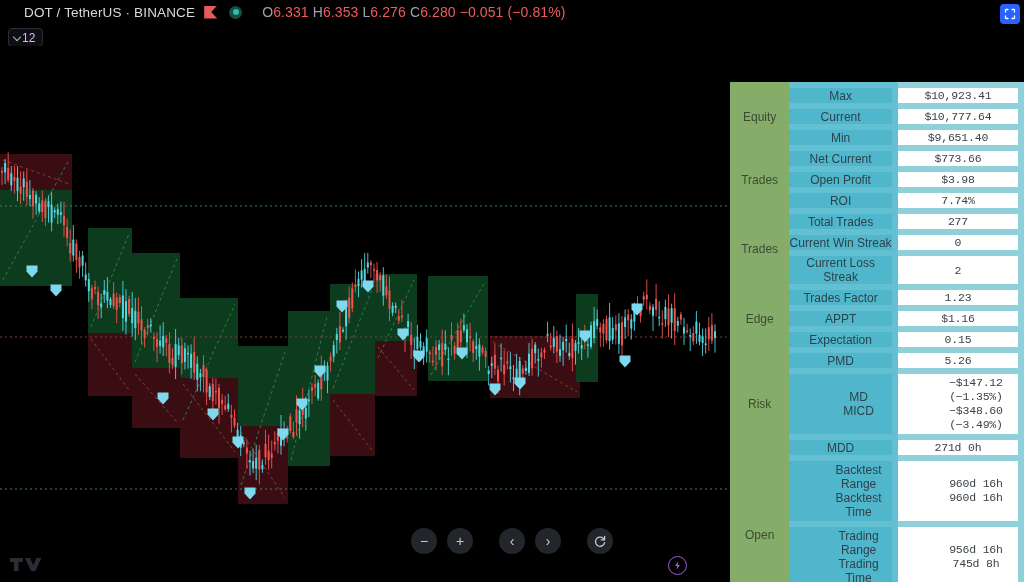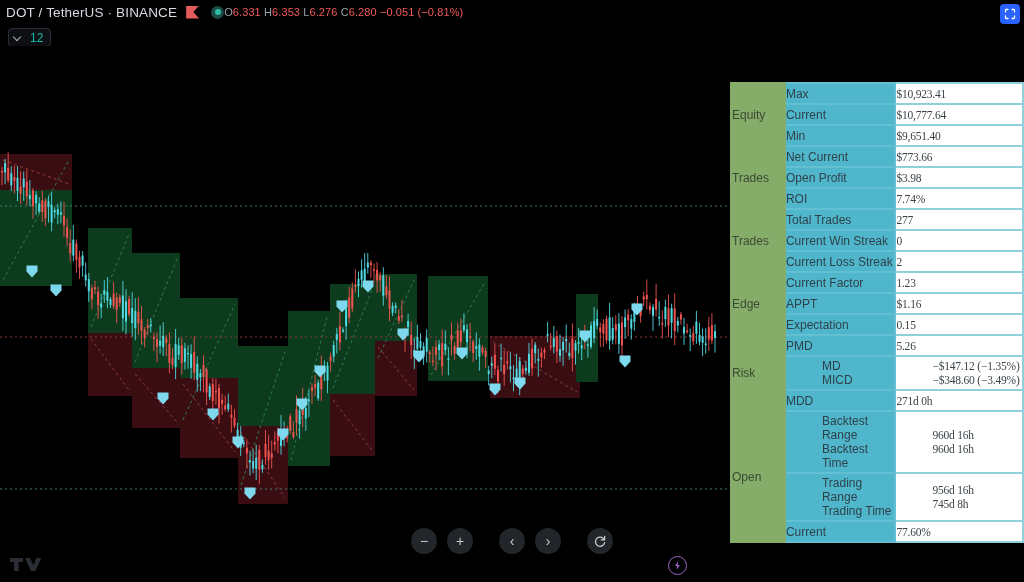--- a/index.html
+++ b/index.html
@@ -13,21 +13,21 @@
     position: relative;
     width: 1024px; height: 582px;
     background: #000000;
   }
 
   
   .topbar {
     position: absolute; left: 0; top: 0;
     width: 1024px; height: 24px;
     display: flex; align-items: center;
-    padding-left: 6px;
+    padding-left: 24px;
     background: #000000;
   }
   .symbol-title {
     font-size: 13.5px; color: #d6dae0; letter-spacing: .15px;
     white-space: nowrap;
   }
   .flag-icon {
     width: 13px; height: 13px; margin-left: 9px;
     position: relative; flex: 0 0 auto;
   }
@@ -37,40 +37,40 @@
     clip-path: polygon(0 0, 100% 0, 55% 50%, 100% 100%, 0 100%);
   }
   .status-dot {
     width: 13px; height: 13px; border-radius: 50%;
     margin-left: 12px; flex: 0 0 auto;
     background: #1d4b47;
     display: flex; align-items: center; justify-content: center;
   }
   .status-dot b { width: 6px; height: 6px; border-radius: 50%; background: #2bbfa8; display:block; }
   .ohlc {
-    font-size: 11px;
+    margin-left: 20px; font-size: 14px;
     color: #f05b5b; white-space: nowrap; letter-spacing: .1px;
   }
   .ohlc .lbl { color: #9aa3ad; }
 
   .fullscreen-btn {
     position: absolute; right: 4px; top: 4px;
     width: 20px; height: 20px; border-radius: 4px;
     background: #2962ff;
     display: flex; align-items: center; justify-content: center;
   }
 
   
   .interval-badge {
     position: absolute; left: 8px; top: 28px;
     height: 19px; padding: 0 7px 0 4px;
     border: 1px solid #2a2e39; border-radius: 4px;
     background: #0d0f12;
-    display: flex; align-items: center; gap: 8px;
-    font-size: 12px; color: #14b8a6;
+    display: flex; align-items: center; gap: 0;
+    font-size: 12px; color: #f0abfc;
   }
   .chev { width: 9px; height: 9px; position: relative; }
   .chev::after {
     content: ''; position: absolute; left: 1px; top: 1px;
     width: 5px; height: 5px;
     border-right: 1.4px solid #b2b5be; border-bottom: 1.4px solid #b2b5be;
     transform: rotate(45deg);
   }
 
   
@@ -96,38 +96,38 @@
   .tag-bid  { right: 0; top: 337px; background: #2962ff; }
 
   
   .stats-table {
     position: absolute; left: 730px; top: 82px;
     width: 294px;
     border-collapse: collapse;
     font-size: 12px;
   }
   .stats-table td {
-    border: 2px solid #e5e5e5;
+    border: 6px solid #e5e5e5;
     padding: 0;
-    text-align: left;
+    text-align: center;
     vertical-align: middle;
     color: #3e4a52;
     height: 21px;
   }
   td.grp {
     width: 56px; background: #86ac6a; color: #3b4a32;
     font-size: 12px; border-color: #86ac6a;
   }
   td.lab {
     width: 114px; background: #4fb6cc; color: #2f4249;
     font-size: 12px; border-color: #62c0d2;
   }
   td.val {
     width: 134px; background: #ffffff; color: #3b4348;
-    font-family: Liberation Serif, serif;
+    font-family: Liberation Mono, monospace;
     font-size: 11.5px; letter-spacing: -.2px;
     border-color: #8fd0da;
   }
   td.two-line { line-height: 14px; padding: 2px 0; height: 34px; }
   .ln { display: block; margin-left: 36px; }
 
   
   .bottom-tools {
     position: absolute; left: 0; bottom: 22px;
     width: 1024px; height: 38px;
@@ -765,21 +765,21 @@
         <tr>
           <td class="lab">Current Win Streak</td>
           <td class="val">0</td>
         </tr>
         <tr>
           <td class="lab">Current Loss Streak</td>
           <td class="val">2</td>
         </tr>
         <tr>
           <td class="grp" rowspan="3">Edge</td>
-          <td class="lab">Current Factor</td>
+          <td class="lab">Trades Factor</td>
           <td class="val">1.23</td>
         </tr>
         <tr>
           <td class="lab">APPT</td>
           <td class="val">$1.16</td>
         </tr>
         <tr>
           <td class="lab">Expectation</td>
           <td class="val">0.15</td>
         </tr>

